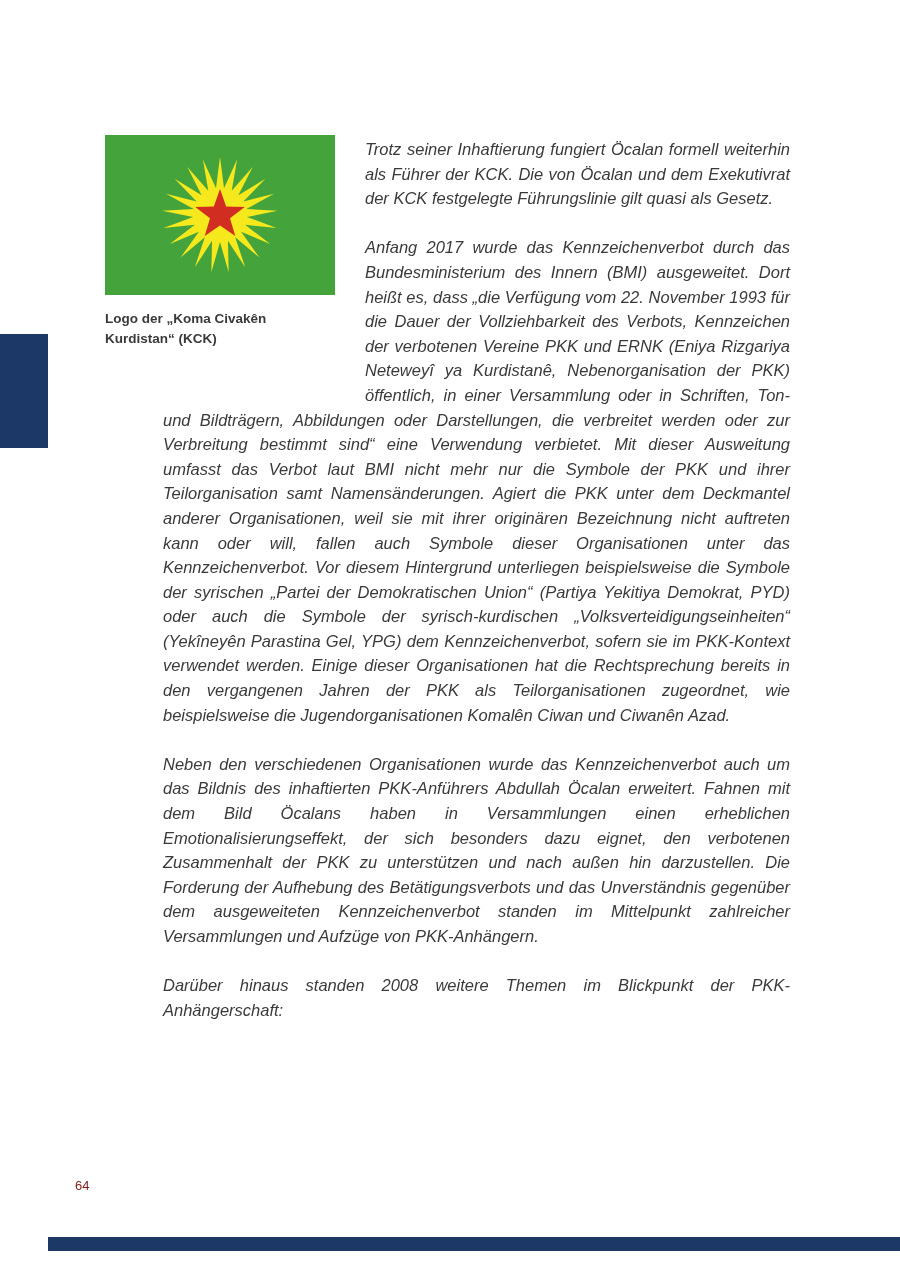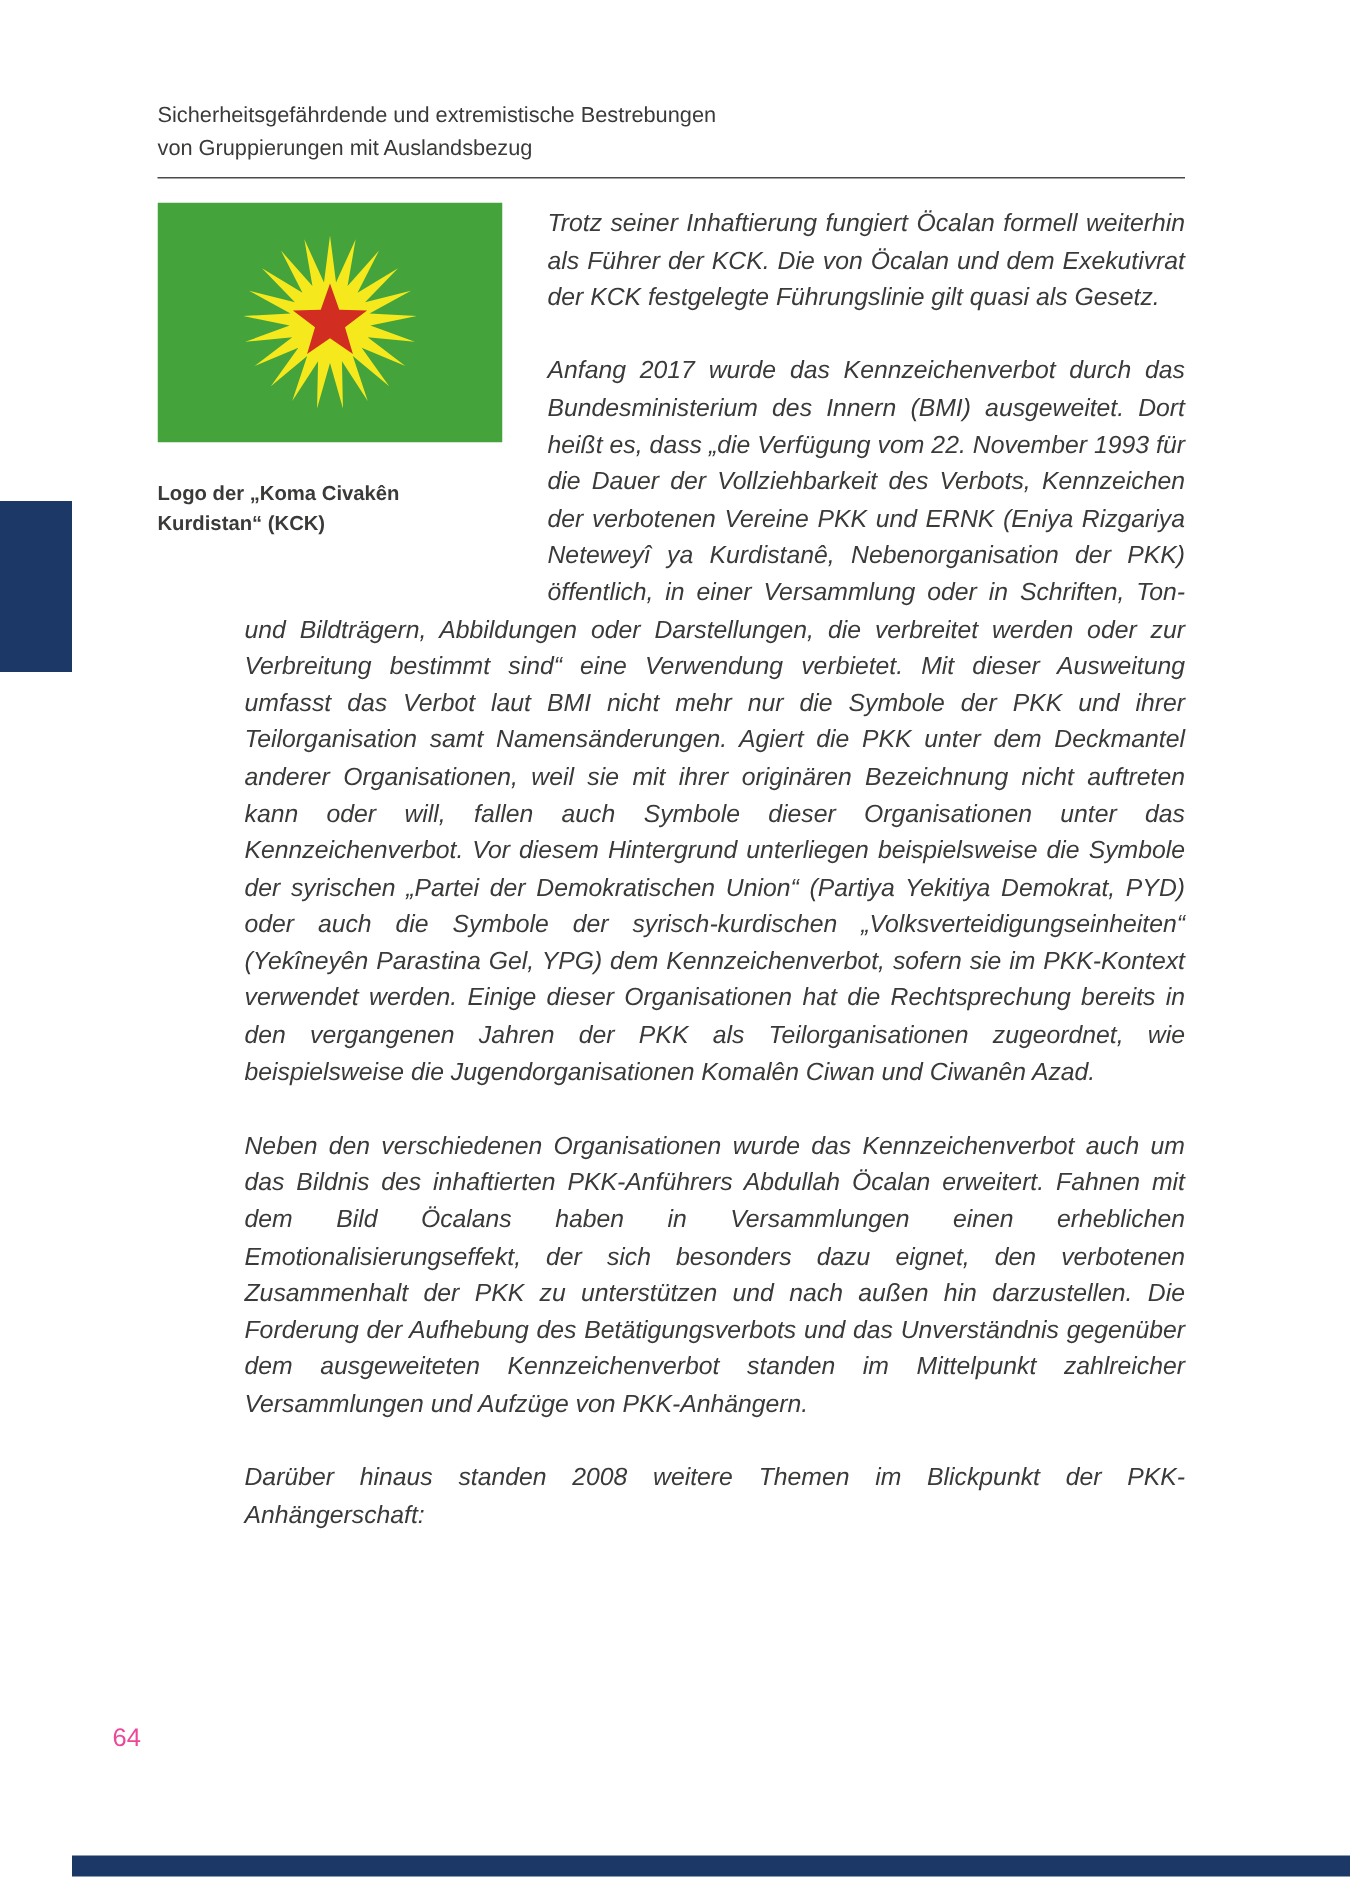--- a/index.html
+++ b/index.html
@@ -41,56 +41,52 @@
     margin-top: -2px;
     margin-bottom: 44px;
   }
   .flag {
     width: 230px; height: 160px;
     display: block;
   }
   .flag svg { display: block; width: 230px; height: 160px; }
   .caption {
     width: 230px;
-    margin-top: 24px;
+    margin-top: 14px;
     font-size: 13.5px;
     font-weight: bold;
     line-height: 1.45;
     text-align: left;
     color: #3a3a39;
   }
 
   
   .page-number {
     position: absolute;
-    left: 75px; top: 1149px;
-    font-size: 17px; color: #ec4899;
+    left: 75px; top: 1178px;
+    font-size: 13px; color: #7f1d1d;
   }
   .side-tab {
     position: absolute;
     left: 0; top: 334px;
     width: 48px; height: 114px;
     background: #1b3866;
   }
   .bottom-bar {
     position: absolute;
     left: 48px; right: 0; top: 1237px;
     height: 14px;
     background: #1b3866;
   }
 </style>
 </head>
 <body>
 
 <div class="page">
 
-  <header class="doc-header">
-    <div>Sicherheitsgefährdende und extremistische Bestrebungen</div>
-    <div>von Gruppierungen mit Auslandsbezug</div>
-  </header>
 
   <section class="content">
 
     <figure class="logo-figure">
       <div class="flag">
         <svg viewBox="0 0 230 160" xmlns="http://www.w3.org/2000/svg">
           <rect x="0" y="0" width="230" height="160" fill="#45a33b"></rect>
           <g transform="translate(115,80)">
             <polygon points="0.00,-58.00 4.02,-26.70 17.10,-55.42 11.71,-24.33 32.67,-47.92 18.36,-19.79 45.35,-36.16 23.38,-13.50 53.99,-21.19 26.32,-6.01 57.84,-4.33 26.92,2.02 56.55,12.91 25.13,9.86 50.23,29.00 21.11,16.83 39.45,42.52 15.21,22.31 25.17,52.26 7.96,25.80 8.64,57.35 0.00,27.00 -8.64,57.35 -7.96,25.80 -25.17,52.26 -15.21,22.31 -39.45,42.52 -21.11,16.83 -50.23,29.00 -25.13,9.86 -56.55,12.91 -26.92,2.02 -57.84,-4.33 -26.32,-6.01 -53.99,-21.19 -23.38,-13.50 -45.35,-36.16 -18.36,-19.79 -32.67,-47.92 -11.71,-24.33 -17.10,-55.42 -4.02,-26.70" fill="#f5e91e"></polygon>
             <polygon points="0.00,-26.00 6.17,-8.49 24.73,-8.03 9.99,3.24 15.28,21.03 0.00,10.50 -15.28,21.03 -9.99,3.24 -24.73,-8.03 -6.17,-8.49" fill="#d22d21"></polygon>

